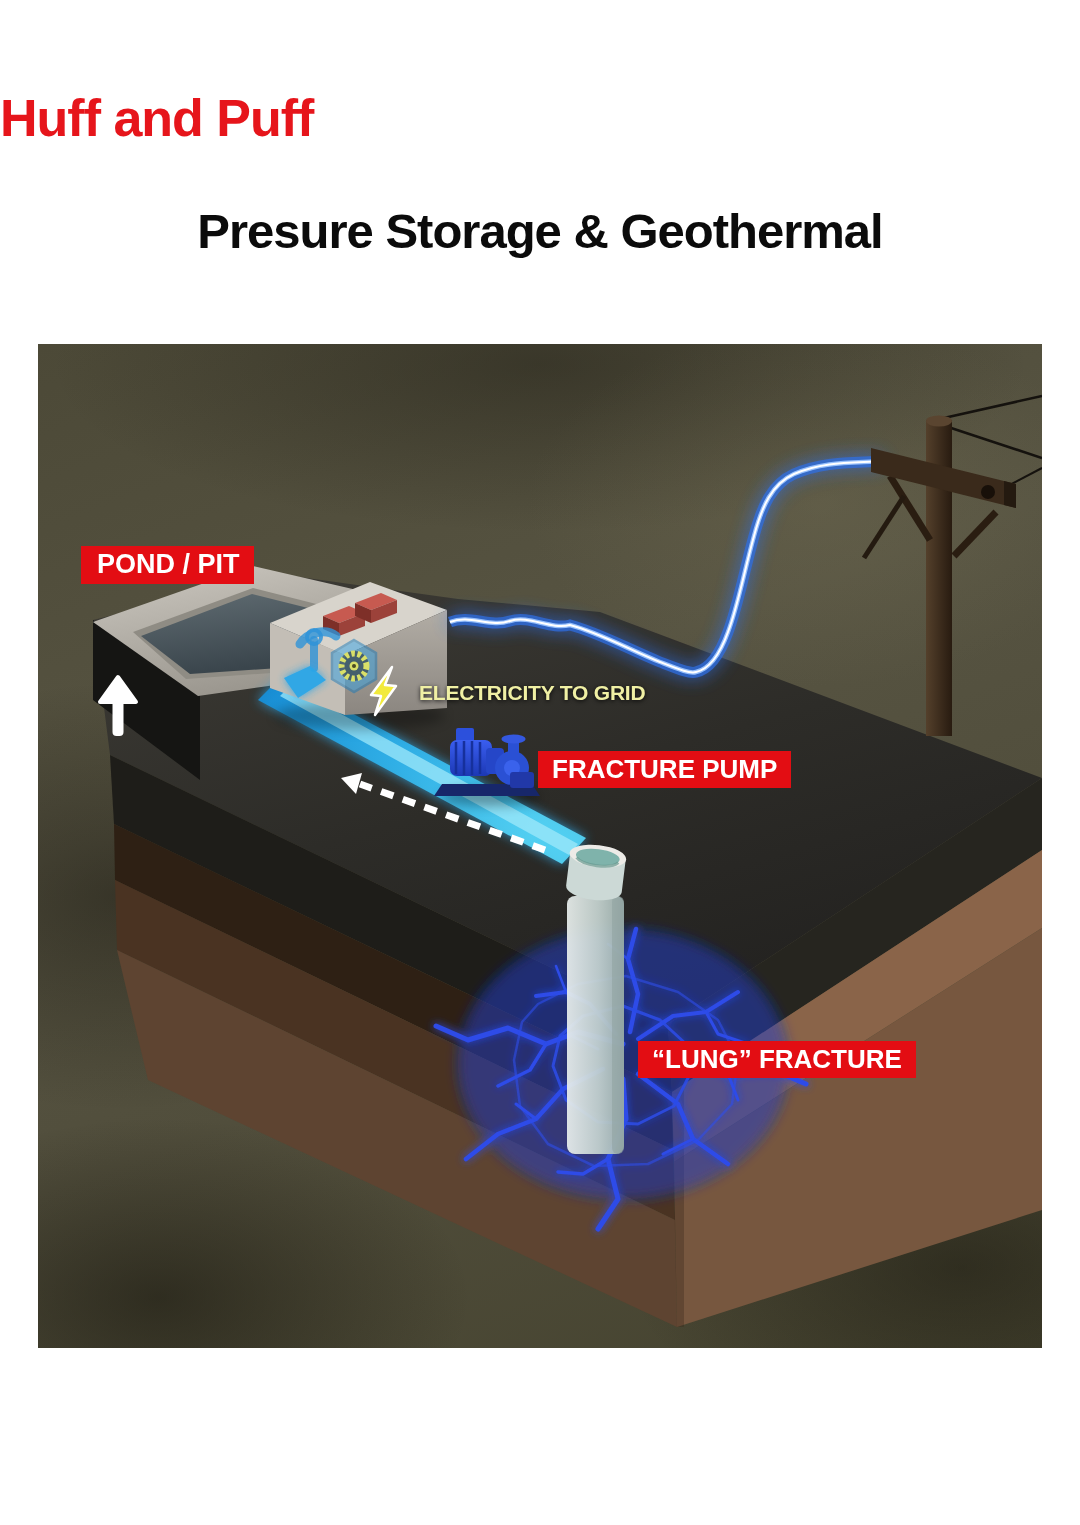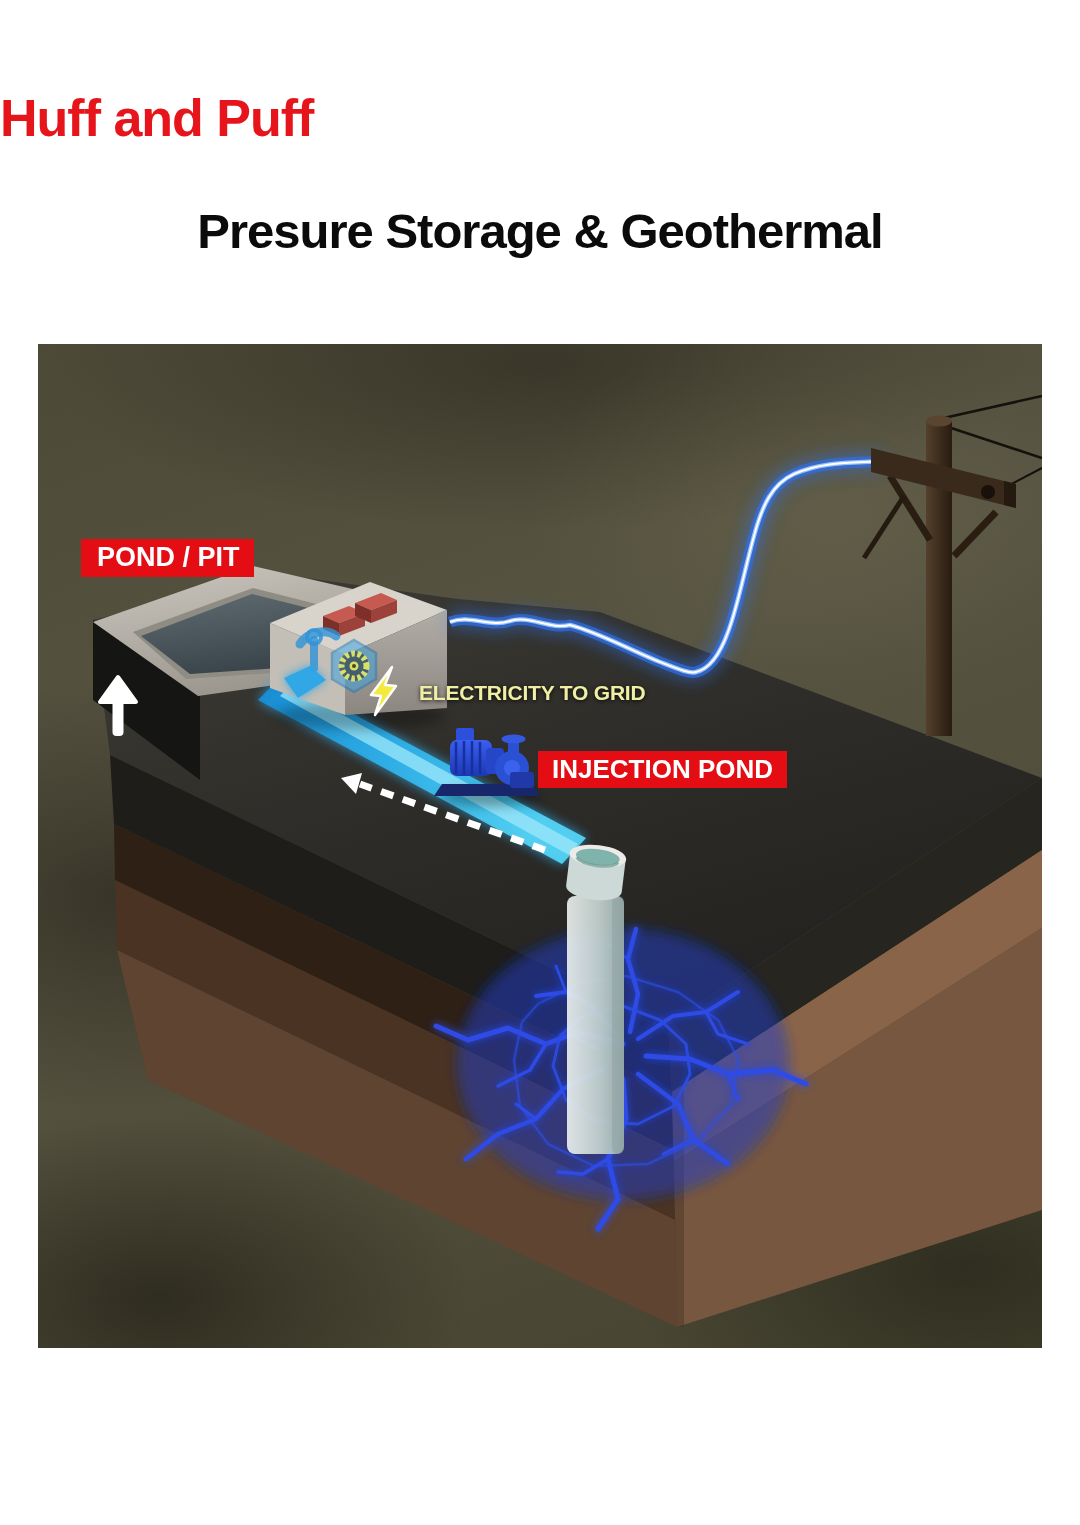--- a/index.html
+++ b/index.html
@@ -221,17 +221,18 @@
       </g>
 
       <polygon points="354,323 333,351 343,352 337,371 358,342 347,341" fill="var(--bolt_yellow,#f2ea3c)" stroke="#ffffff" stroke-width="2.5" stroke-linejoin="round"></polygon>
 
       <g fill="#ffffff">
         <polygon points="62,358 80,333 98,358" stroke="#ffffff" stroke-width="4" stroke-linejoin="round"></polygon>
         <rect x="74.5" y="354" width="11" height="38" rx="4"></rect>
       </g>
     </svg>
 
-    <div class="tag" style="left:43px;top:195px;padding-left:16px;">POND / PIT</div>
+    <div class="tag" style="left:43px;top:202px;padding-left:16px;">POND / PIT</div>
     <div class="grid-text" style="left:371px;top:337px;">ELECTRICITY TO GRID</div>
-    <div class="tag" style="left:500px;top:407px;font-size:26px;">INJECTION POND</div>
+    <div class="tag" style="left:500px;top:407px;font-size:26px;">FRACTURE PUMP</div>
+    <div class="tag" style="left:600px;top:697px;font-size:26px;">“LUNG” FRACTURE</div>
   </div>
 </div>
 
 </body></html>

